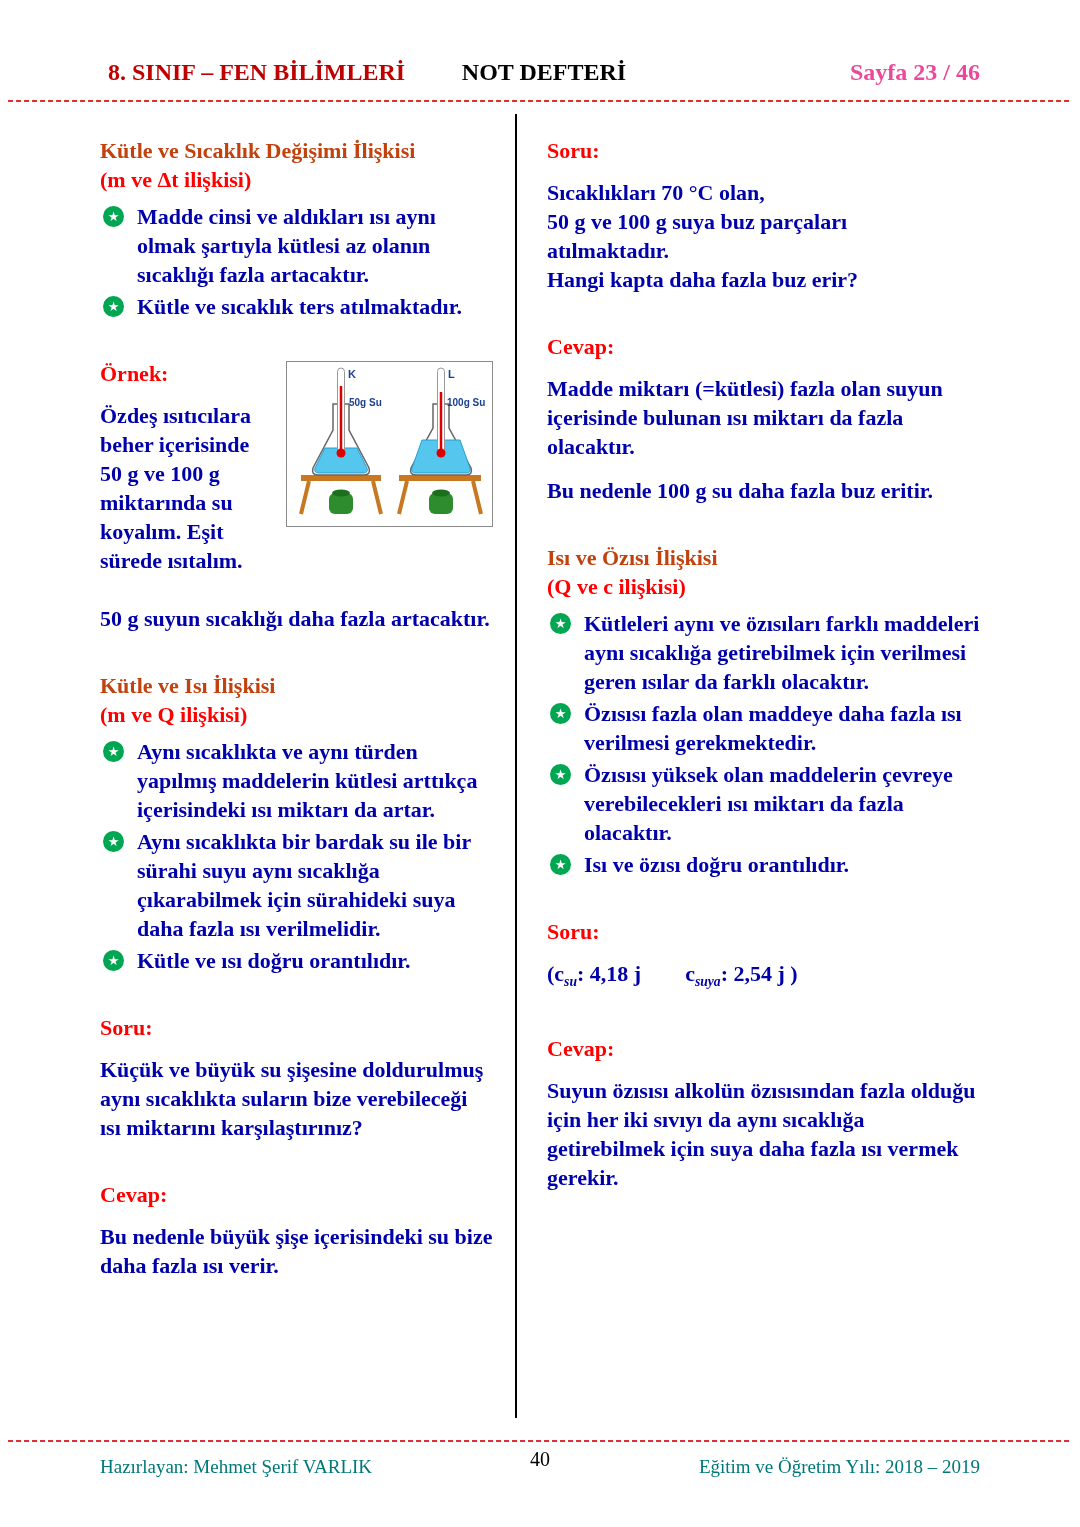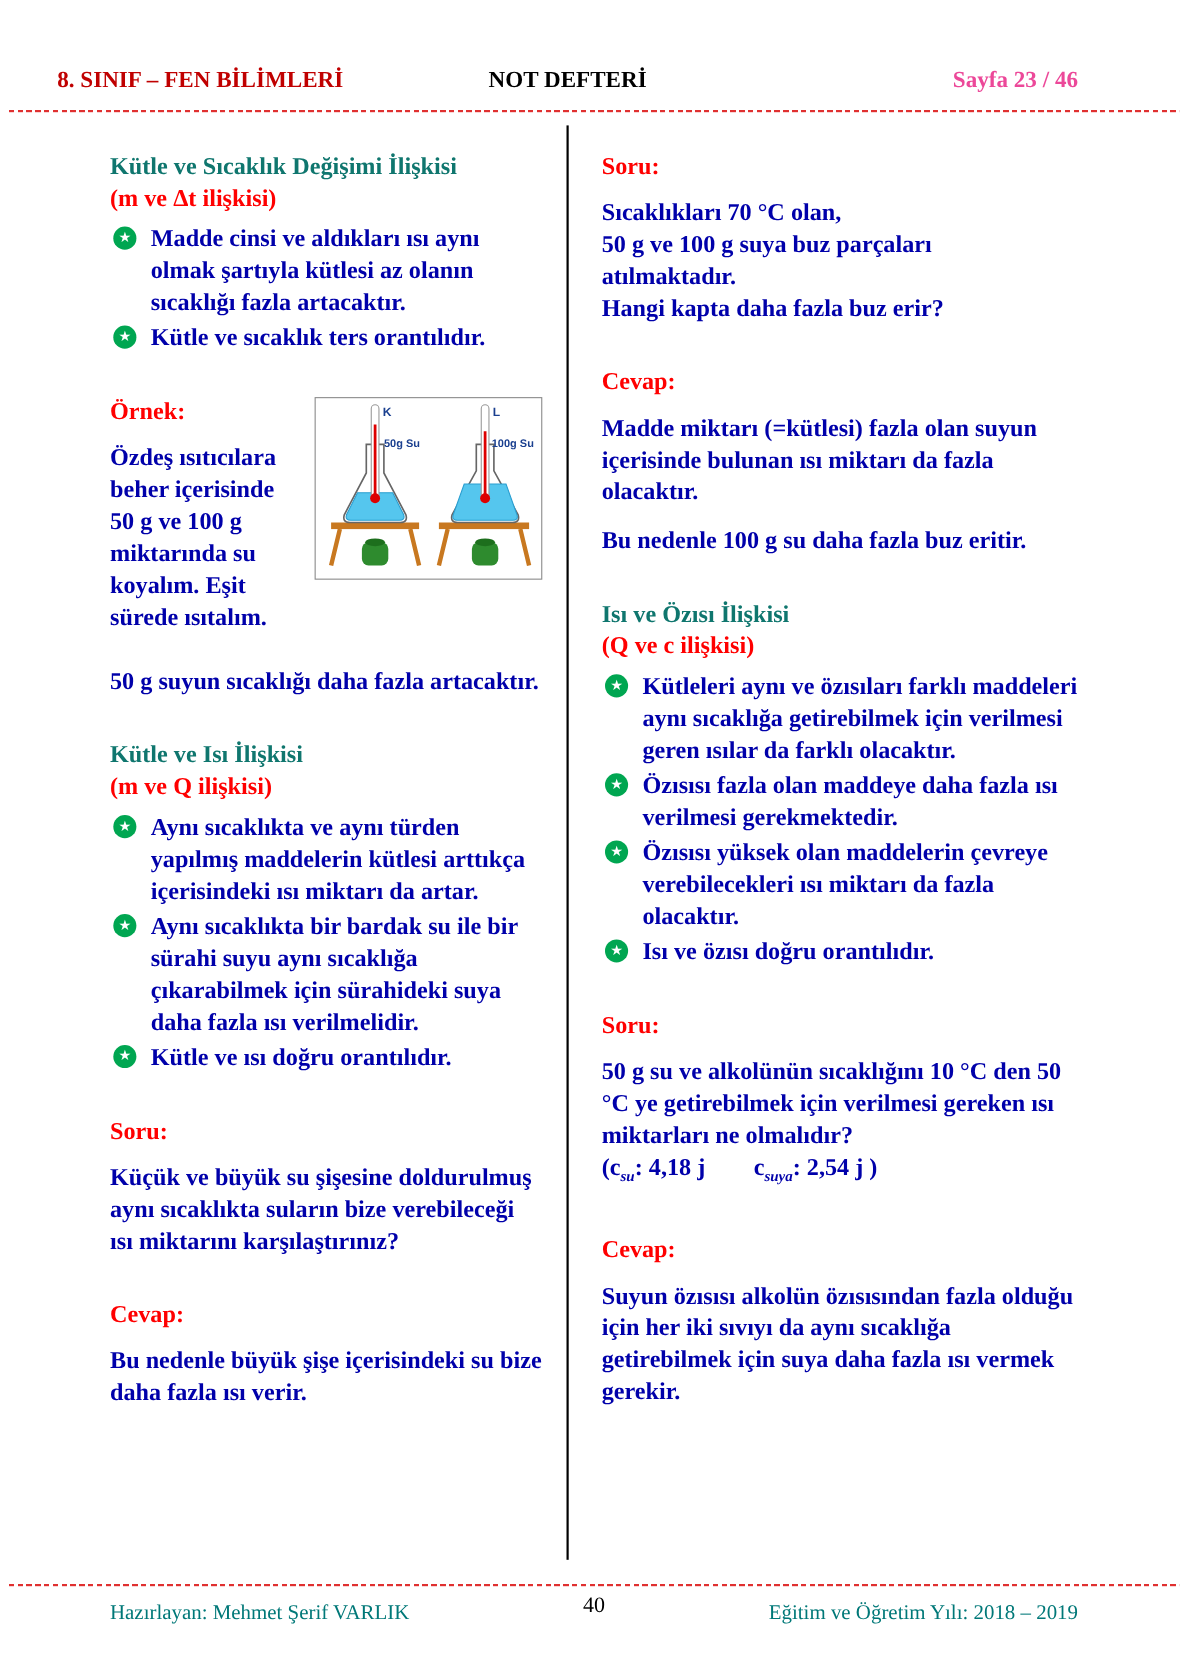--- a/index.html
+++ b/index.html
@@ -7,40 +7,40 @@
   body {
     width:1080px; height:1527px; position:relative; overflow:hidden;
     font-family:"Liberation Serif", serif; font-weight:bold;
     font-size:22px; line-height:29px;
   }
   .page { position:absolute; inset:0; }
 
   
   .header {
     display:grid; grid-template-columns:1fr auto 1fr; align-items:baseline;
-    padding:58px 100px 0 52px; font-size:21px;
+    padding:58px 100px 0 108px; font-size:24px;
   }
   .hdr-left  { color:#c00000; justify-self:start; }
   .hdr-center{ color:#000; justify-self:center; }
   .hdr-right { color:#ec4899; justify-self:end; }
 
   .dashes {
     height:2px; margin:13px 8px 0 8px;
     background:repeating-linear-gradient(to right,#e03030 0 5px, transparent 5px 8px);
   }
 
   
   .content { display:flex; align-items:stretch; padding:12px 100px 0 100px; min-height:1316px; }
   .col { padding-top:22px; }
   .col-left  { width:415px; padding-right:22px; }
   .divider   { width:2px; background:#000; }
   .col-right { flex:1; padding-left:30px; }
 
   .sec { margin-bottom:38px; }
-  .sec-title { color:#0f766e; }
+  .sec-title { color:#c2410c; }
   .sec-sub   { color:#ff0000; margin-bottom:8px; }
   .label     { color:#ff0000; margin-bottom:13px; }
   .blue      { color:#0000aa; }
   p          { margin-bottom:15px; }
   p:last-child { margin-bottom:0; }
 
   
   .bullet { display:flex; align-items:flex-start; margin-bottom:3px; }
   .star {
     flex:0 0 21px; width:21px; height:21px; border-radius:50%;
@@ -92,21 +92,21 @@
 
       <div class="sec">
         <div class="sec-title">Kütle ve Sıcaklık Değişimi İlişkisi</div>
         <div class="sec-sub">(m ve Δt ilişkisi)</div>
         <div class="bullet">
           <span class="star">★</span>
           <span class="blue">Madde cinsi ve aldıkları ısı aynı olmak şartıyla kütlesi az olanın sıcaklığı fazla artacaktır.</span>
         </div>
         <div class="bullet">
           <span class="star">★</span>
-          <span class="blue">Kütle ve sıcaklık ters orantılıdır.</span>
+          <span class="blue">Kütle ve sıcaklık ters atılmaktadır.</span>
         </div>
       </div>
 
       <div class="sec">
         <div class="figure">
           <svg viewBox="0 0 205 164" width="205" height="164">
 
             <rect x="14" y="113" width="80" height="6" fill="#c87820"></rect>
             <path d="M22 119 L14 152 M86 119 L94 152" stroke="#c87820" stroke-width="4" fill="none"></path>
 
@@ -206,21 +206,20 @@
           <span class="blue">Özısısı yüksek olan maddelerin çevreye verebilecekleri ısı miktarı da fazla olacaktır.</span>
         </div>
         <div class="bullet">
           <span class="star">★</span>
           <span class="blue">Isı ve özısı doğru orantılıdır.</span>
         </div>
       </div>
 
       <div class="sec">
         <div class="label">Soru:</div>
-        <div class="blue">50 g su ve alkolünün sıcaklığını 10 °C den 50 °C ye getirebilmek için verilmesi gereken ısı miktarları ne olmalıdır?</div>
         <div class="c-line">
           <span>(c</span><sub>su</sub><span>: 4,18 j</span><span class="c-gap"></span><span>c</span><sub>suya</sub><span>: 2,54 j )</span>
         </div>
       </div>
 
       <div class="sec">
         <div class="label">Cevap:</div>
         <p class="blue">Suyun özısısı alkolün özısısından fazla olduğu için her iki sıvıyı da aynı sıcaklığa getirebilmek için suya daha fazla ısı vermek gerekir.</p>
       </div>
 

